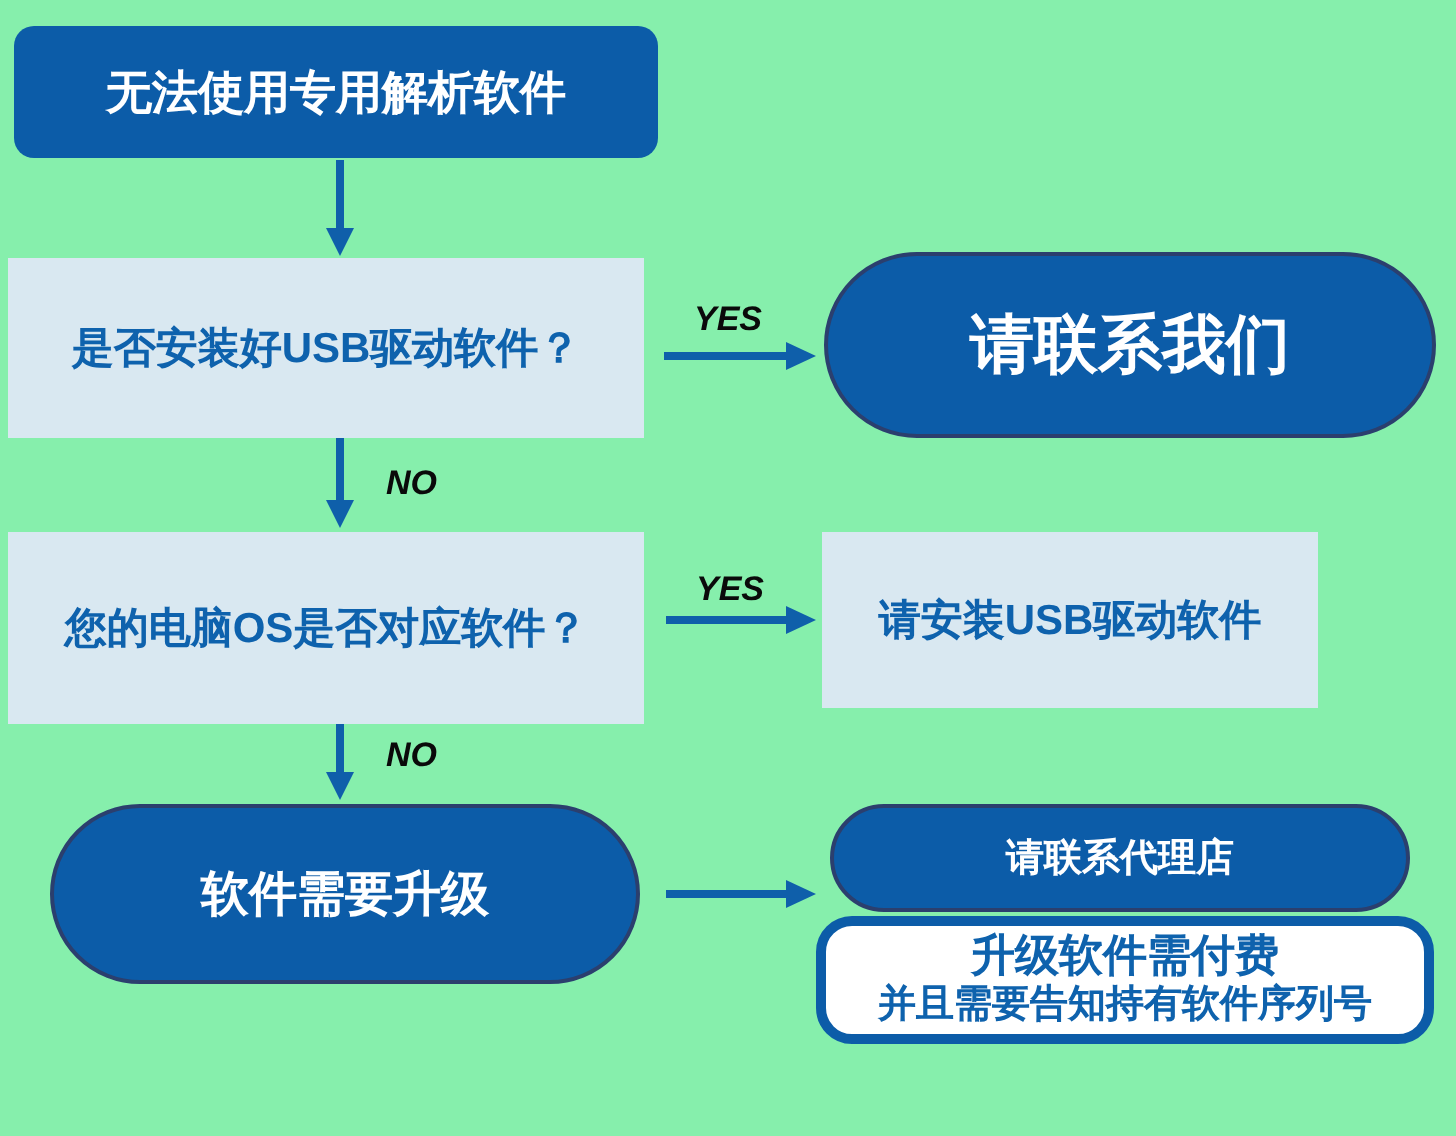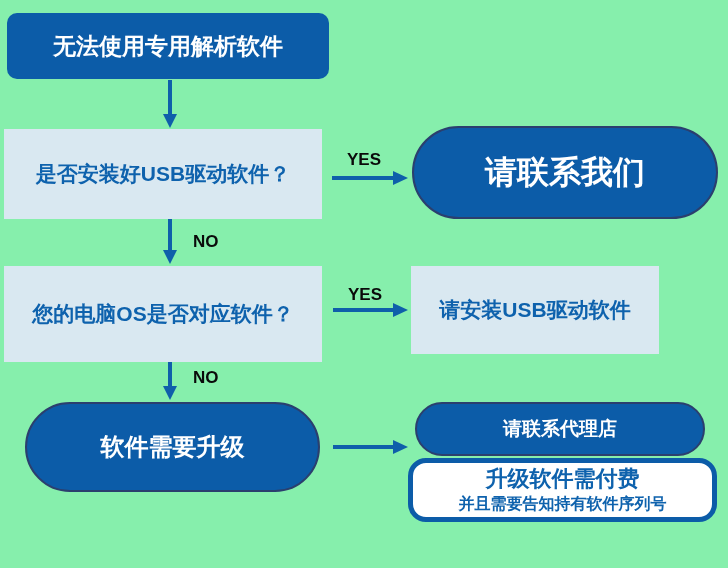--- a/index.html
+++ b/index.html
@@ -48,28 +48,29 @@
   #node-fee-note {
     left: 408px; top: 458px; width: 309px; height: 64px;
     background: #ffffff;
     border: 5px solid var(--dark-blue, #0C5CA8);
     border-radius: 18px;
     color: var(--text-blue, #0E62AD);
     flex-direction: column;
     gap: 2px;
   }
   .fee-line1 { font-size: 22px; line-height: 1.1; }
-  .fee-line2 { font-size: 16px; line-height: 1.2; }
+  .fee-line2 { font-size: 19px; line-height: 1.2; }
 
   .flow-label {
     position: absolute;
     font-weight: bold;
     font-size: 17px;
     color: var(--label-black, #0A0A0A);
     line-height: 1;
+    font-style: italic;
   }
   #label-yes-1 { left: 347px; top: 151px; }
   #label-no-1  { left: 193px; top: 233px; }
   #label-yes-2 { left: 348px; top: 286px; }
   #label-no-2  { left: 193px; top: 369px; }
 
   svg.connectors {
     position: absolute;
     left: 0; top: 0;
     width: 728px; height: 568px;

